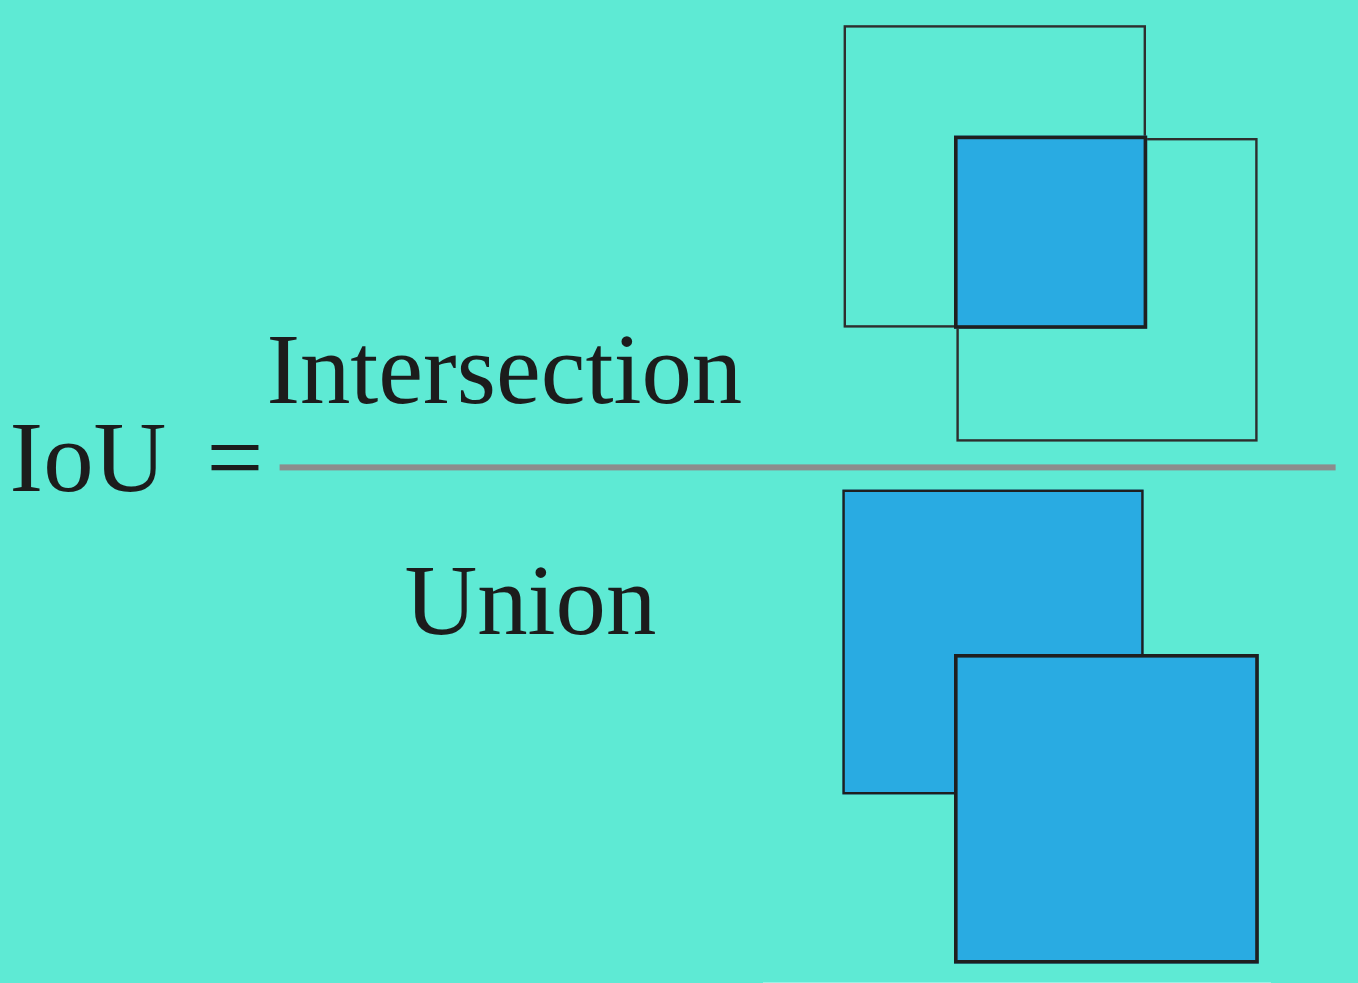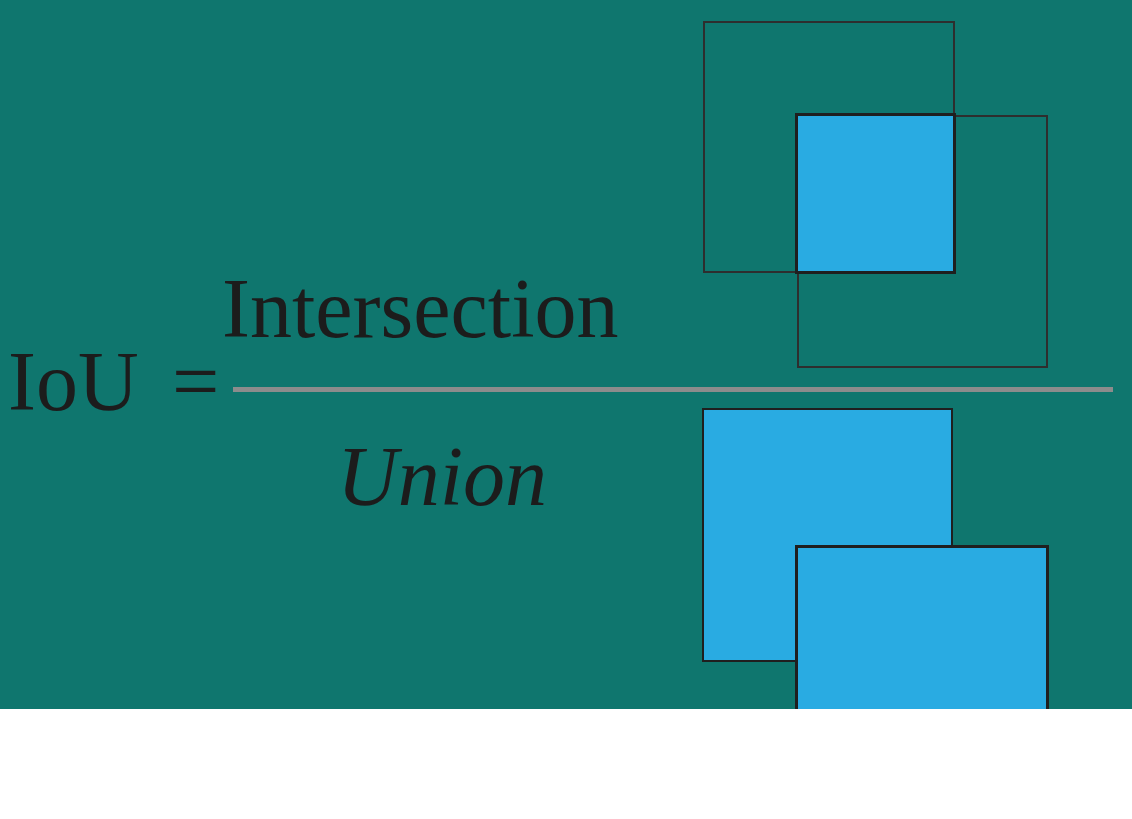--- a/index.html
+++ b/index.html
@@ -3,36 +3,36 @@
 <meta charset="utf-8">
 <style>
   html, body {
     margin: 0;
     padding: 0;
     background: #ffffff;
   }
   .canvas {
     position: relative;
     width: 1132px;
-    height: 709px;
-    background: #0f766e;
+    height: 819px;
+    background: #5eead4;
     overflow: hidden;
     font-family: "Liberation Serif", "DejaVu Serif", serif;
   }
   .txt {
     position: absolute;
     font-size: 84px;
     line-height: 82px;
     color: var(--text_dark, #1c1c1c);
     white-space: nowrap;
   }
   .iou-label    { left: 8px;   top: 341px; }
   .equals-sign  { left: 172px; top: 341px; }
   .numerator    { left: 222px; top: 268px; }
-  .denominator  { left: 337px; top: 436px; font-style: italic; }
+  .denominator  { left: 337px; top: 460px; }
 
   .fraction-bar {
     position: absolute;
     left: 233px;
     top: 387px;
     width: 880px;
     height: 5px;
     background: var(--fraction_gray, #8c8c8c);
   }
 

